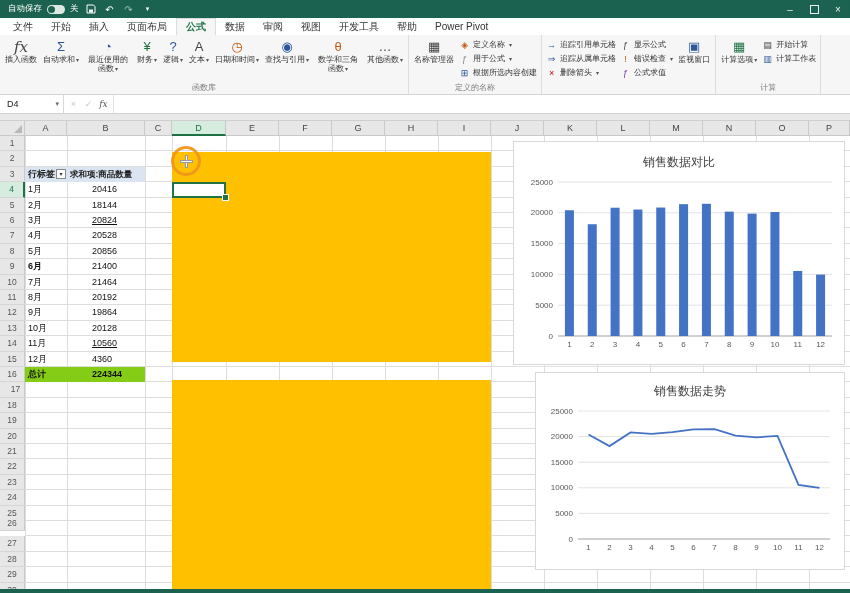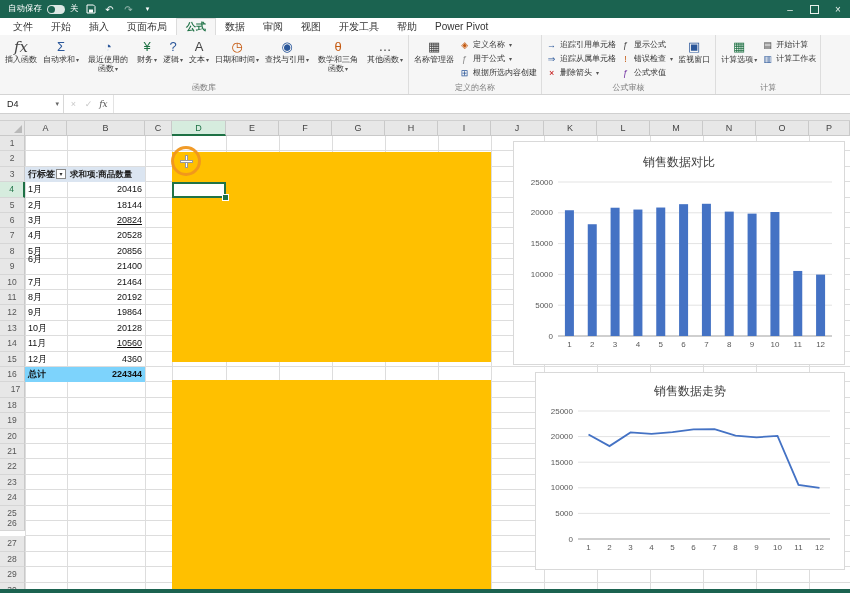--- a/index.html
+++ b/index.html
@@ -63,24 +63,24 @@
   .rowhdr{position:absolute;left:0;width:25px;background:#e7e7e7;border-right:1px solid #c9c9c9;border-bottom:1px solid #d6d6d6;
           box-sizing:border-box;font-size:8.5px;color:#555;text-align:center;}
   .selhdr{background:#d6ecde !important;color:#1e7145 !important;}
   .colhdr.selhdr{border-bottom:2px solid #1e7145;}
   .rowhdr.selhdr{border-right:2px solid #1e7145;}
   .hgrid{position:absolute;left:25px;top:15px;right:0;bottom:0;
          background:repeating-linear-gradient(to bottom,transparent 0px,transparent 14.4px,#dddddd 14.4px,#dddddd 15.4px);}
   .vline{position:absolute;top:15px;width:1px;background:#dddddd;}
   .cell{position:absolute;font-size:9px;color:#111;line-height:15.4px;padding:0 3px;box-sizing:border-box;
         white-space:nowrap;overflow:hidden;}
-  .num{text-align:right;padding-left:25px;}
+  .num{padding-left:25px;}
   .pvt-hdr{background:#dbe5f1;font-weight:bold;color:#1f1f1f;}
   .pvt-hdr-b{font-size:8.5px;}
-  .pvt-total{background:#7dd3fc;font-weight:bold;}
+  .pvt-total{background:#84cc16;font-weight:bold;}
   .filter-btn{position:absolute;right:1px;top:2px;width:10px;height:10px;background:#fff;border:1px solid #8a8a8a;
               box-sizing:border-box;font-size:6px;line-height:8px;text-align:center;color:#333;font-weight:normal;}
 
   
   .shape{position:absolute;background:#ffc000;z-index:3;}
   .shape1{left:172px;top:152px;width:319px;height:210px;}
   .shape2{left:172px;top:380px;width:319px;height:213px;}
   .chart{position:absolute;background:#fff;border:1px solid #d9d9d9;box-sizing:border-box;z-index:3;}
   #chart1{left:513px;top:141px;width:332px;height:224px;}
   #chart2{left:535px;top:372px;width:310px;height:198px;}
@@ -239,21 +239,20 @@
             <div class="rbtn-small">
               <div class="ricon-s" style="color: rgb(112, 48, 160);">ƒ</div>
               <span>公式求值</span>
             </div>
           </div>
           <div class="rbtn-large">
             <div class="ricon" style="color: rgb(43, 87, 154);">▣</div>
             <div class="rlabel">监视窗口</div>
           </div>
         </div>
-        <div class="rgroup-label">公式审核</div>
       </div>
       <div class="rgroup">
         <div class="rgroup-content">
           <div class="rbtn-large">
             <div class="ricon" style="color: rgb(33, 115, 70);">▦</div>
             <div class="rlabel">计算选项<span class="rarrow">▾</span></div>
           </div>
           <div class="rstack">
             <div class="rbtn-small">
               <div class="ricon-s" style="color: rgb(68, 68, 68);">▤</div>
@@ -353,21 +352,21 @@
       <div class="cell" style="left: 25px; top: 61.2px; width: 42px; height: 15.4px;">1月</div>
       <div class="cell num" style="left: 67px; top: 61.2px; width: 78px; height: 15.4px;">20416</div>
       <div class="cell" style="left: 25px; top: 76.6px; width: 42px; height: 15.4px;">2月</div>
       <div class="cell num" style="left: 67px; top: 76.6px; width: 78px; height: 15.4px;">18144</div>
       <div class="cell" style="left: 25px; top: 92px; width: 42px; height: 15.4px;">3月</div>
       <div class="cell num" style="left: 67px; top: 92px; width: 78px; height: 15.4px; text-decoration: underline;">20824</div>
       <div class="cell" style="left: 25px; top: 107.4px; width: 42px; height: 15.4px;">4月</div>
       <div class="cell num" style="left: 67px; top: 107.4px; width: 78px; height: 15.4px;">20528</div>
       <div class="cell" style="left: 25px; top: 122.8px; width: 42px; height: 15.4px;">5月</div>
       <div class="cell num" style="left: 67px; top: 122.8px; width: 78px; height: 15.4px;">20856</div>
-      <div class="cell" style="left: 25px; top: 131px; width: 42px; height: 15.4px;">6月</div>
+      <div class="cell" style="left: 25px; top: 138px; width: 42px; height: 15.4px; font-weight: bold;">6月</div>
       <div class="cell num" style="left: 67px; top: 138.2px; width: 78px; height: 15.4px;">21400</div>
       <div class="cell" style="left: 25px; top: 153.6px; width: 42px; height: 15.4px;">7月</div>
       <div class="cell num" style="left: 67px; top: 153.6px; width: 78px; height: 15.4px;">21464</div>
       <div class="cell" style="left: 25px; top: 169px; width: 42px; height: 15.4px;">8月</div>
       <div class="cell num" style="left: 67px; top: 169px; width: 78px; height: 15.4px;">20192</div>
       <div class="cell" style="left: 25px; top: 184.4px; width: 42px; height: 15.4px;">9月</div>
       <div class="cell num" style="left: 67px; top: 184.4px; width: 78px; height: 15.4px;">19864</div>
       <div class="cell" style="left: 25px; top: 199.8px; width: 42px; height: 15.4px;">10月</div>
       <div class="cell num" style="left: 67px; top: 199.8px; width: 78px; height: 15.4px;">20128</div>
       <div class="cell" style="left: 25px; top: 215.2px; width: 42px; height: 15.4px;">11月</div>

